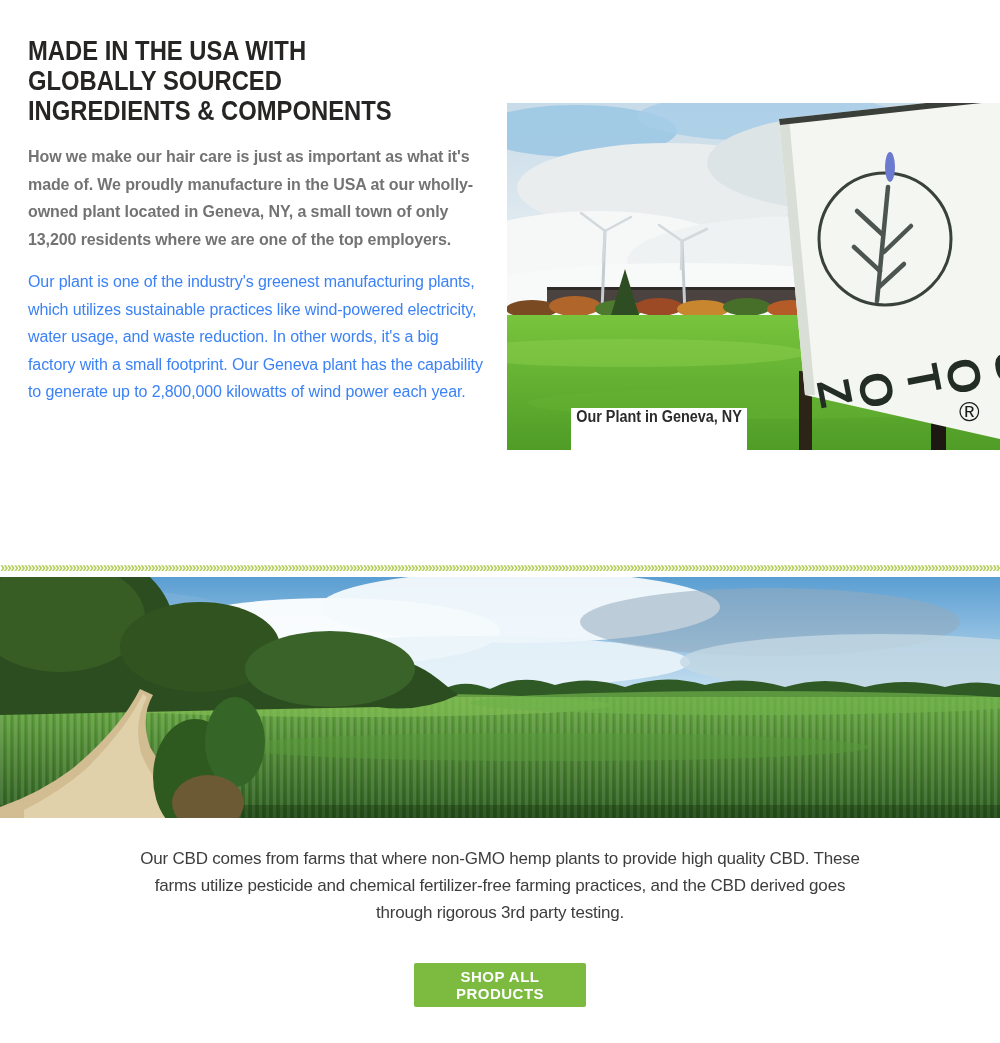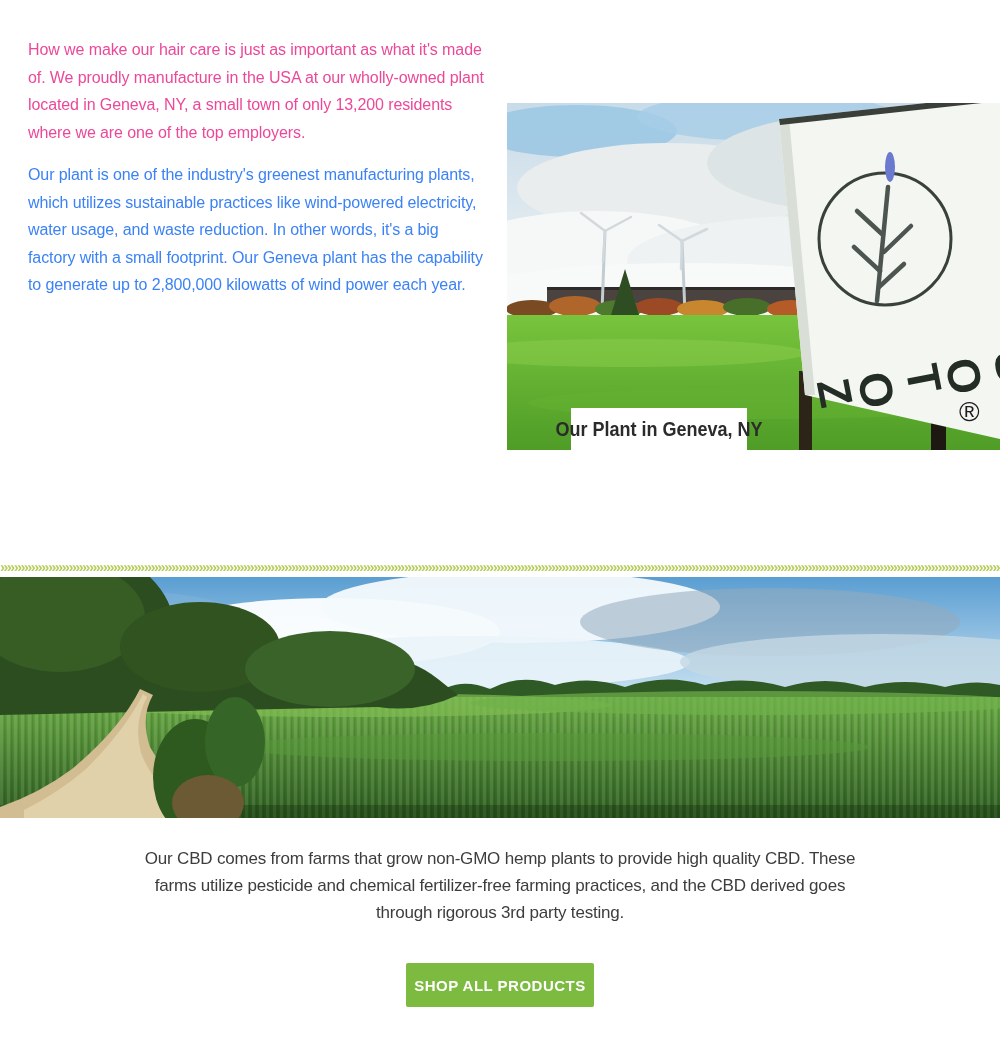--- a/index.html
+++ b/index.html
@@ -6,52 +6,57 @@
   html, body { margin: 0; padding: 0; background: #ffffff; }
   body { font-family: "Liberation Sans", sans-serif; }
   .page { position: relative; width: 1000px; height: 1043px; margin: 0 auto; background: #fff; overflow: hidden; }
 
   
   .made-section { position: relative; height: 556px; }
   .text-col { position: absolute; left: 28px; top: 36px; width: 458px; }
   .heading { margin: 0 0 17px 0; color: #262524; font-size: 28px; line-height: 30px; font-weight: 700; }
   .heading .hline { display: block; transform: scaleX(0.85); transform-origin: left center; white-space: nowrap; letter-spacing: 0; }
   .text-col p { margin: 0 0 15px 0; font-size: 16px; line-height: 27.5px; letter-spacing: -0.1px; color: #3b82f6; }
-  .text-col p.intro { font-weight: 400; color: #ec4899; }
+  .text-col p.intro { font-weight: 700; color: #737373; }
 
   
   .plant-photo { position: absolute; left: 507px; top: 103px; width: 493px; height: 347px; margin: 0; }
   .plant-photo svg { display: block; width: 100%; height: 100%; }
   .photo-caption { position: absolute; left: 64px; top: 305px; width: 176px; height: 42px;
-    background: #ffffff; display: flex; align-items: center; justify-content: center;
-    font-weight: 700; font-size: 20px; color: #2b2b2b; }
+    background: #ffffff; display: flex; align-items: flex-start; justify-content: center;
+    font-weight: 700; font-size: 16px; color: #2b2b2b; }
   .photo-caption span { display: inline-block; transform: scaleX(0.9); white-space: nowrap; }
 
   
   .divider { height: 21px; line-height: 18px; overflow: hidden; white-space: nowrap;
     font-size: 15px; font-weight: 700; letter-spacing: -1.5px; padding-top: 2px; }
 
   
   .hemp-photo { width: 1000px; height: 241px; margin: 0; }
   .hemp-photo svg { display: block; width: 100%; height: 100%; }
 
   
   .cbd-section { text-align: center; padding-top: 27px; }
   .cbd-paragraph { max-width: 738px; margin: 0 auto; font-size: 17px; line-height: 27px; color: #3d3d3d; letter-spacing: -0.2px; }
-  .cta-btn { display: block; margin: 37px auto 0 auto; width: 188px; height: 44px;
+  .cta-btn { display: block; margin: 37px auto 0 auto; width: 172px; height: 44px;
     border: none; border-radius: 2px; font-family: "Liberation Sans", sans-serif;
     font-weight: 700; font-size: 15px; letter-spacing: 0.5px; cursor: pointer; }
 </style>
 </head>
 <body>
 
 <div class="page" style="background: rgb(255, 255, 255);">
 
   <section class="made-section">
     <div class="text-col">
+      <h1 class="heading">
+        <span class="hline">MADE IN THE USA WITH</span>
+        <span class="hline">GLOBALLY SOURCED</span>
+        <span class="hline">INGREDIENTS &amp; COMPONENTS</span>
+      </h1>
       <p class="intro">How we make our hair care is just as important as what it's made of. We proudly manufacture in the USA at our wholly-owned plant located in Geneva, NY, a small town of only 13,200 residents where we are one of the top employers.</p>
       <p>Our plant is one of the industry's greenest manufacturing plants, which utilizes sustainable practices like wind-powered electricity, water usage, and waste reduction. In other words, it's a big factory with a small footprint. Our Geneva plant has the capability to generate up to 2,800,000 kilowatts of wind power each year.</p>
     </div>
 
     <figure class="plant-photo">
       <svg viewBox="0 0 493 347" preserveAspectRatio="none">
         <defs>
           <linearGradient id="skyA" x1="0" y1="0" x2="0" y2="1">
             <stop offset="0" stop-color="#c8dbe8"></stop>
               <stop offset="1" stop-color="#f2f5f6"></stop>
@@ -184,17 +189,17 @@
       <path d="M0,241 L238,241 Q168,205 150,170 Q140,140 153,118 L140,112 Q120,152 72,192 Q40,216 0,230 Z" fill="#d2bd92"></path>
       <path d="M24,241 L192,241 Q152,206 141,176 Q133,146 147,120 L143,117 Q126,152 86,192 Q58,216 24,233 Z" fill="#e4d6b0" opacity="0.8"></path>
 
       <ellipse cx="195" cy="200" rx="42" ry="58" fill="#2e5a1f"></ellipse>
       <ellipse cx="235" cy="165" rx="30" ry="45" fill="#356627"></ellipse>
       <ellipse cx="208" cy="226" rx="36" ry="28" fill="#6b5a33"></ellipse>
     </svg>
   </figure>
 
   <section class="cbd-section">
-    <p class="cbd-paragraph">Our CBD comes from farms that grow non-GMO hemp plants to provide high quality CBD. These farms utilize pesticide and chemical fertilizer-free farming practices, and the CBD derived goes through rigorous 3rd party testing.</p>
+    <p class="cbd-paragraph">Our CBD comes from farms that where non-GMO hemp plants to provide high quality CBD. These farms utilize pesticide and chemical fertilizer-free farming practices, and the CBD derived goes through rigorous 3rd party testing.</p>
     <button class="cta-btn" style="background: rgb(124, 186, 64); color: rgb(255, 255, 255);">SHOP ALL PRODUCTS</button>
   </section>
 
 </div>
 
 </body></html>

